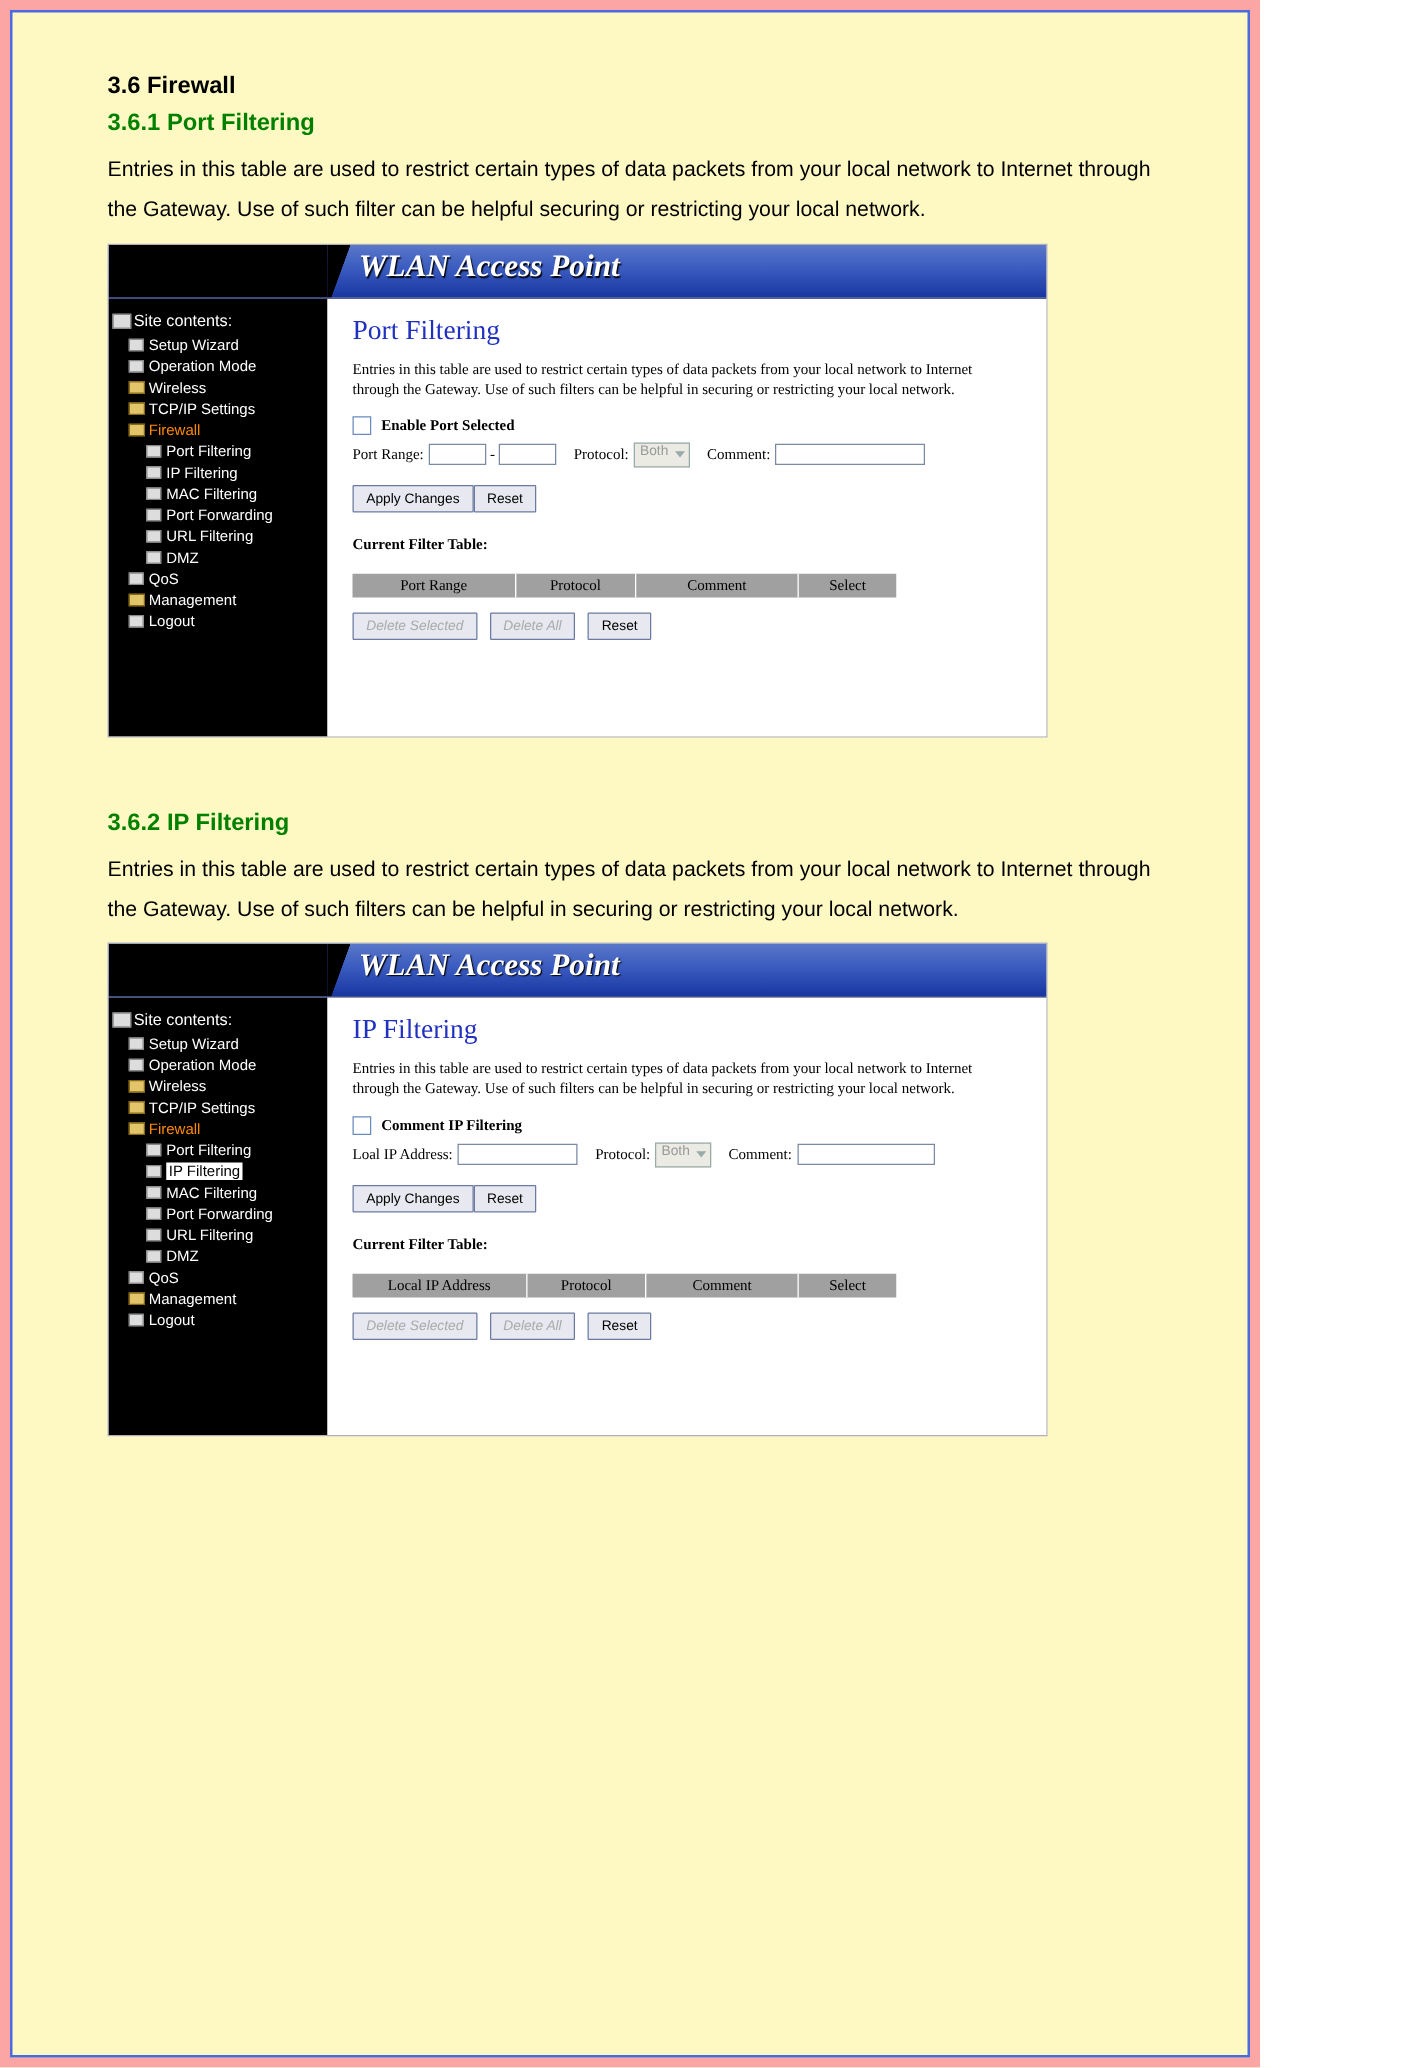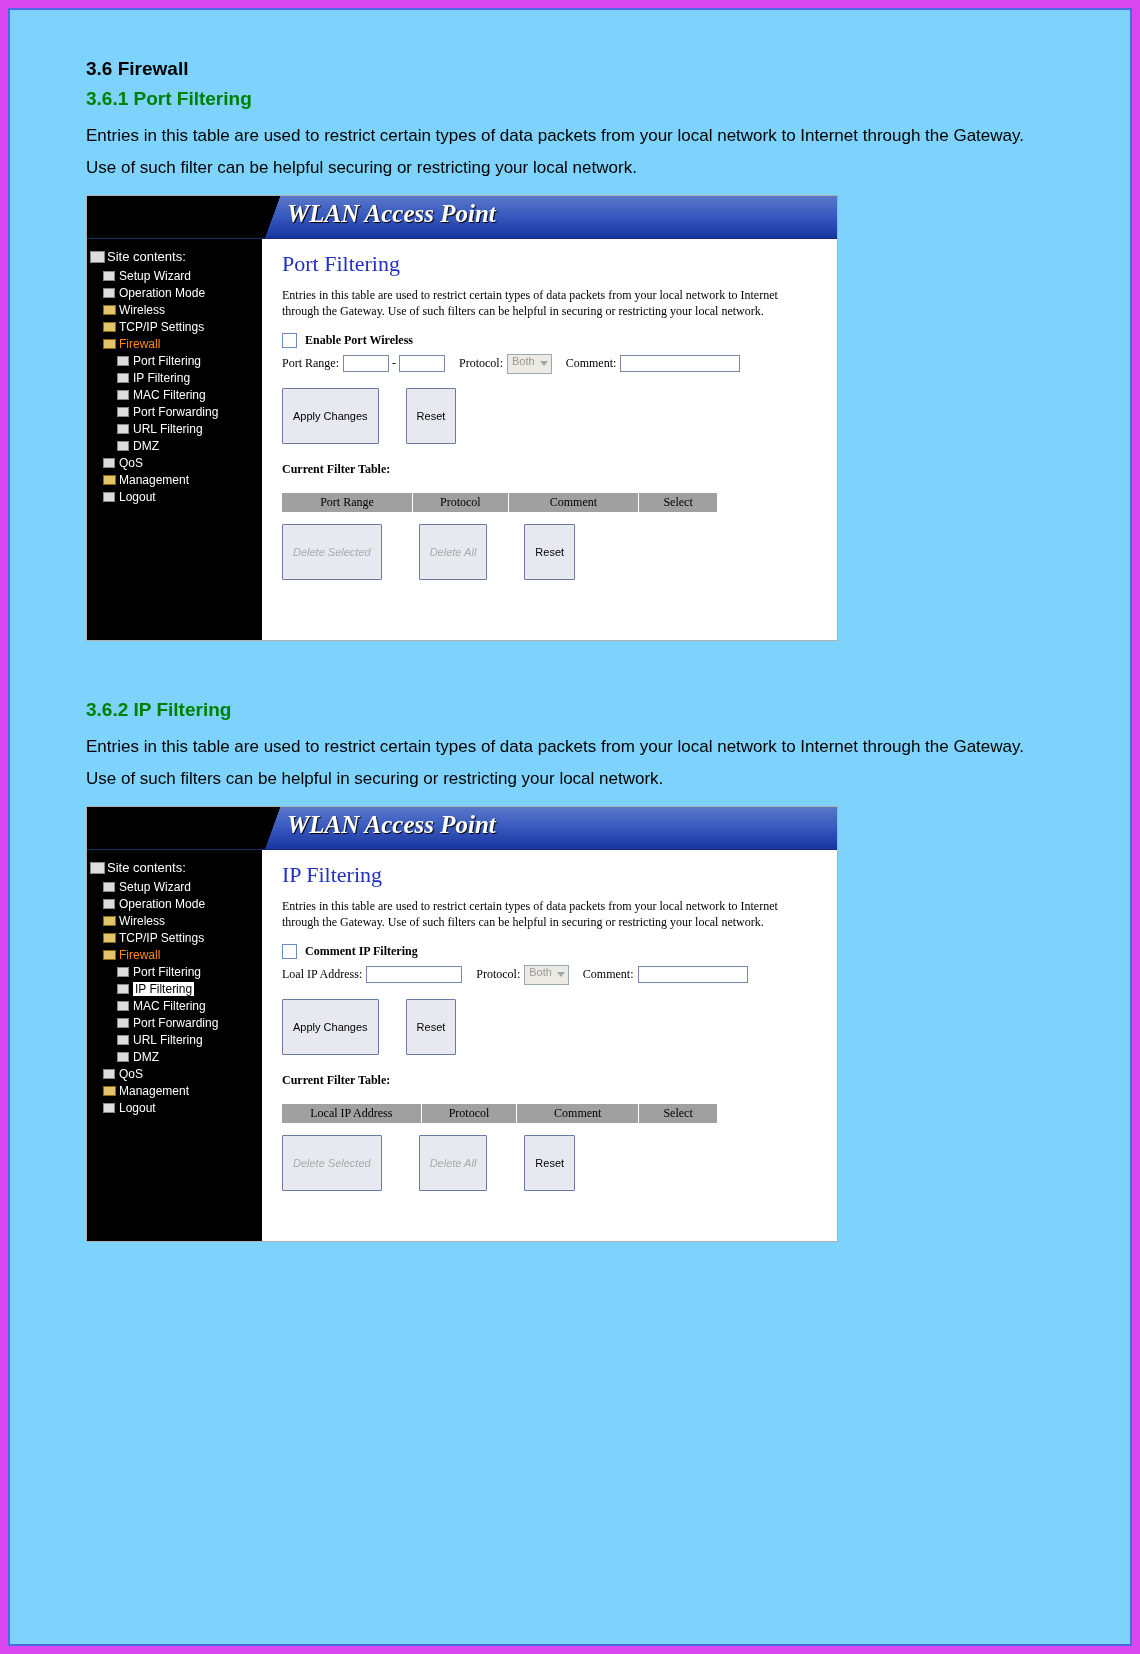--- a/index.html
+++ b/index.html
@@ -1,16 +1,16 @@
 <!DOCTYPE html>
 <html><head>
 <meta charset="utf-8">
 <style>
 html,body{margin:0;padding:0;background:#fff}
-.page-outer{width:1140px;height:1654px;box-sizing:border-box;border:8px solid #d946ef;background:#7dd3fc;position:relative}
+.page-outer{width:1008px;height:1654px;box-sizing:border-box;border:8px solid #fca5a5;background:#fef9c3;position:relative}
 .page-inner{box-sizing:border-box;border:2px solid #4a6be0;width:100%;height:100%;padding:48px 76px 0 76px}
 .doc-h1{font:bold 19px Arial,Helvetica,sans-serif;color:#000;margin:0 0 8px 0}
 .doc-h2{font:bold 19px Arial,Helvetica,sans-serif;color:#008000;margin:0 0 10px 0}
 .doc-p{font:400 17px/1.9 Arial,Helvetica,sans-serif;color:#000;margin:0 0 10px 0}
 .shot{border:1px solid #b0b0b0;width:750px;margin:0 0 40px 0;background:#fff}
 .shot-banner{height:42px;background:linear-gradient(#5a77c8 0%,#3a5bc0 45%,#1836a0 100%);position:relative;color:#fff;border-bottom:1px solid #1a2a70;overflow:hidden}
 .shot-banner::before{content:"";position:absolute;left:0;top:0;bottom:0;width:175px;background:#000}
 .shot-banner::after{content:"";position:absolute;left:175px;top:0;bottom:0;width:30px;background:linear-gradient(110deg,#000 0%,#000 40%,transparent 41%)}
 .shot-banner .title{position:absolute;left:200px;top:4px;font:italic bold 25px 'Times New Roman',serif;color:#fff;text-shadow:1px 1px 1px #000}
 .shot-body{display:flex;min-height:350px}
@@ -29,22 +29,22 @@
 .content h3{font:22px 'Times New Roman',serif;color:#2030c0;margin:0 0 10px 0}
 .content p.intro{font:12px/1.35 'Times New Roman',serif;color:#000;margin:0 0 14px 0;max-width:500px}
 .row{margin:6px 0;display:flex;align-items:center;flex-wrap:wrap}
 .chk{width:13px;height:13px;border:1px solid #6a8ac0;margin-right:8px;display:inline-block}
 .lbl{font:bold 12px 'Times New Roman',serif}
 .lbln{font:12px 'Times New Roman',serif;margin-right:4px}
 .txtin{height:17px;border:1px solid #7a8aa6;background:#fff;box-sizing:border-box}
 .dash{margin:0 3px}
 .sel{height:18px;border:1px solid #9aa;background:#ebebe4;color:#999;font:11px Arial;padding:0 16px 0 4px;position:relative;display:inline-block}
 .sel::after{content:"";position:absolute;right:3px;top:6px;border-left:4px solid transparent;border-right:4px solid transparent;border-top:5px solid #9aa}
-.btn{height:20px;border:1px solid #6a7aa0;background:#e8e8f0;font:11px Arial;padding:17px 10px;display:inline-flex;align-items:center;cursor:pointer;border-radius:1px}
-.btn + .btn{margin-left:27px}
+.btn{height:20px;border:1px solid #6a7aa0;background:#e8e8f0;font:11px Arial;padding:0 10px;display:inline-flex;align-items:center;cursor:pointer;border-radius:1px}
+.btn + .btn{margin-left:0}
 .btn.disabled{color:#aaa;font-style:italic;cursor:default}
 .tbl{margin-top:16px;width:435px;border-collapse:collapse}
 .tbl th{background:#a0a0a0;color:#000;font:12px 'Times New Roman',serif;font-weight:normal;padding:2px 6px;border-right:1px solid #fff;text-align:center}
 .tbl th:last-child{border-right:none}
 .tblcap{font:bold 12px 'Times New Roman',serif;margin:18px 0 2px 0}
 .btnrow{margin-top:12px;display:flex;gap:10px}
 .section-gap{height:18px}
 .page-num{position:absolute;bottom:30px;left:0;right:0;text-align:center;font:bold 15px Arial;color:#000}
 .spacer{display:inline-block;width:14px}
 </style>
@@ -80,21 +80,21 @@
           <div class="side-item">QoS</div>
           <div class="side-folder">Management</div>
           <div class="side-item">Logout</div>
         </div>
       </div>
       <div class="content">
         <h3>Port Filtering</h3>
         <p class="intro">Entries in this table are used to restrict certain types of data packets from your local network to Internet through the Gateway. Use of such filters can be helpful in securing or restricting your local network.</p>
         <div class="row">
           <span class="chk"></span>
-          <span class="lbl">Enable Port Wireless</span>
+          <span class="lbl">Enable Port Selected</span>
         </div>
         <div class="row">
           <span class="lbln">Port Range:</span>
           <span class="txtin" style="width:46px"></span>
           <span class="dash">-</span>
           <span class="txtin" style="width:46px"></span>
           <span class="spacer"></span>
           <span class="lbln">Protocol:</span>
           <span class="sel">Both</span>
           <span class="spacer"></span>

